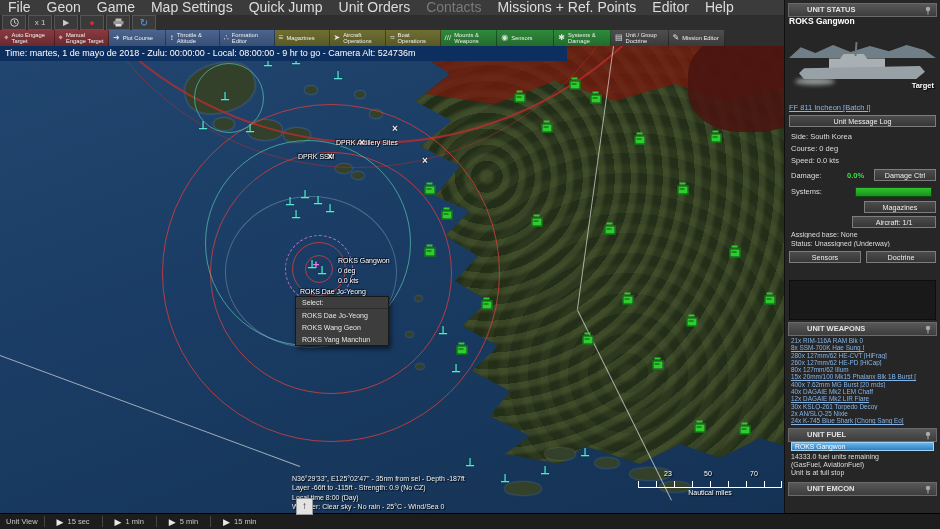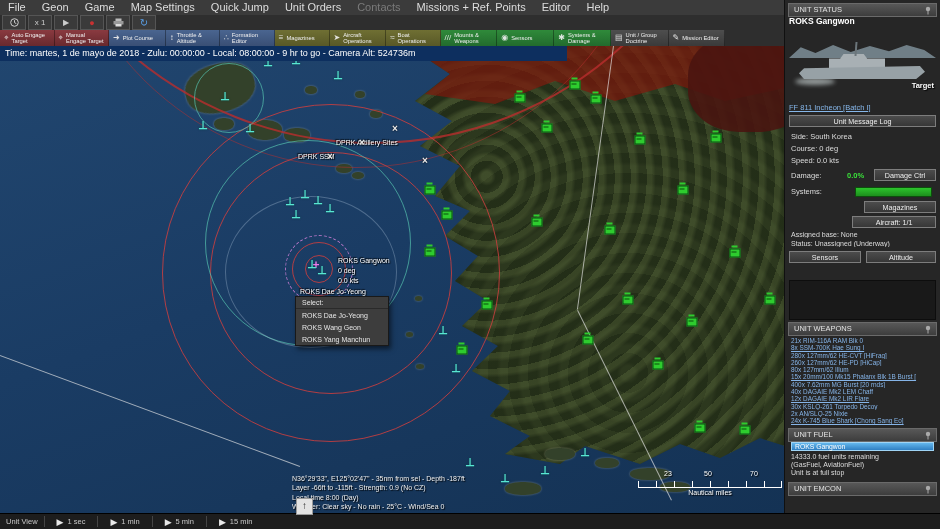--- a/index.html
+++ b/index.html
@@ -1,20 +1,20 @@
 <!DOCTYPE html>
 <html><head>
 <meta charset="utf-8">
 <style>
   html,body{margin:0;padding:0;background:#111;}
   .screen{position:relative;width:940px;height:529px;overflow:hidden;background:#222;
           font-family:"Liberation Sans", sans-serif; -webkit-font-smoothing:antialiased;}
   
   .menubar{position:absolute;left:0;top:0;width:785px;height:15px;background:#3b3b3b;
-           display:flex;align-items:center;color:#ddd;font-size:11px;z-index:30;}
+           display:flex;align-items:center;color:#ddd;font-size:14px;z-index:30;}
   .menubar .mi{padding:0 8px;line-height:15px;cursor:pointer;}
   .menubar .mi.dim{color:#7a7a7a;}
   
   .playrow{position:absolute;left:0;top:15px;width:785px;height:15px;background:#2e2e2e;
            display:flex;align-items:center;gap:2px;padding-left:2px;z-index:30;}
   .pbtn{width:22px;height:13px;background:#3a3a3a;border:1px solid #555;display:flex;
         align-items:center;justify-content:center;font-size:8px;color:#ccc;cursor:pointer;}
   .pbtn.rec{color:#c83232;font-size:9px;}
   .pbtn.blue{color:#5aa0e8;font-size:10px;}
   
@@ -85,21 +85,21 @@
   .msglog{position:absolute;left:0;top:500px;width:292px;height:13px;background:linear-gradient(#4c4c4c,#3a3a3a);
           border:1px solid #5e5e5e;color:#ddd;font-size:8px;line-height:12px;padding-left:7px;z-index:35;box-sizing:border-box;}
   .bottombar{position:absolute;left:0;top:513px;width:940px;height:16px;background:#1d1d1d;border-top:1px solid #000;
              display:flex;align-items:center;gap:6px;color:#c8c8c8;font-size:7.5px;z-index:35;padding-left:6px;box-sizing:border-box;}
   .tstep{display:flex;align-items:center;gap:4px;cursor:pointer;padding:0 6px;}
   .tstep .tri{color:#e8e8e8;font-size:9px;}
   .vsep{width:1px;height:11px;background:#454545;}
   
   .sidebar{position:absolute;right:0;top:0;width:155px;height:513px;background:#262626;border-left:1px solid #101010;z-index:40;}
   .phead{position:absolute;left:3px;right:3px;height:12px;background:linear-gradient(#585858,#3d3d3d);
-         border:1px solid #6a6a6a;color:#e2e2e2;font-size:7.5px;font-weight:normal;line-height:12px;padding-left:5px;}
+         border:1px solid #6a6a6a;color:#e2e2e2;font-size:7.5px;font-weight:bold;line-height:12px;padding-left:18px;}
   .phead svg{position:absolute;right:4px;top:2px;}
   .sbrow{position:absolute;left:6px;right:6px;color:#dcdcdc;font-size:7.5px;white-space:nowrap;overflow:hidden;}
   .sbtn{position:absolute;background:linear-gradient(#4c4c4c,#373737);border:1px solid #7d7d7d;color:#eee;
         font-size:7.2px;text-align:center;line-height:11px;height:12px;cursor:pointer;box-sizing:border-box;}
   .photo{position:absolute;left:4px;top:28px;width:147px;height:66px;overflow:hidden;
          background:linear-gradient(#9aa7ae 0%,#8b9ba4 28%,#74ololdcccc 0,#6d838d 46%,#47707a 56%,#33606b 78%,#2b515c 100%);}
   .mtns{position:absolute;left:0;top:12px;width:147px;height:18px;background:#7e8f99;opacity:.85;
         clip-path:polygon(0 100%,8% 40%,18% 72%,30% 28%,42% 66%,55% 34%,68% 62%,80% 28%,92% 56%,100% 100%);}
   .hull{position:absolute;left:10px;top:38px;width:126px;height:13px;background:#97a1a6;
         clip-path:polygon(0 55%,4% 18%,96% 0,100% 45%,93% 100%,4% 100%);}
@@ -343,21 +343,21 @@
     </div>
   </div>
 
   <div class="followbox">↑</div>
 
   <div class="bottombar">
     <span>Unit View</span>
     <span class="vsep"></span>
     <span class="tstep">
         <span class="tri">▶</span>
-        <span>1 sec</span>
+        <span>15 sec</span>
       </span>
     <span class="vsep"></span>
     <span class="tstep">
         <span class="tri">▶</span>
         <span>1 min</span>
       </span>
     <span class="vsep"></span>
     <span class="tstep">
         <span class="tri">▶</span>
         <span>5 min</span>
@@ -404,21 +404,21 @@
     <div class="sbrow" style="top:187px">Systems:</div>
     <div class="sysbar"></div>
 
     <div class="sbtn" style="top:201px;right:4px;width:72px">Magazines</div>
     <div class="sbtn" style="top:216px;right:4px;width:84px">Aircraft: 1/1</div>
 
     <div class="sbrow" style="top:231px;font-size:7px">Assigned base: None</div>
     <div class="sbrow" style="top:240px;font-size:7px">Status: Unassigned (Underway)</div>
 
     <div class="sbtn" style="top:251px;left:4px;width:72px">Sensors</div>
-    <div class="sbtn" style="top:251px;right:4px;width:70px">Altitude</div>
+    <div class="sbtn" style="top:251px;right:4px;width:70px">Doctrine</div>
 
     <div class="altbox"></div>
 
     <div class="phead" style="top:322px">
       <span>UNIT WEAPONS</span>
       <svg class="pin" width="8" height="9">
           <circle cx="4" cy="3" r="2.2" fill="#aaa"></circle>
           <rect x="3.5" y="5" width="1" height="3.5" fill="#aaa"></rect>
         </svg>
     </div>

